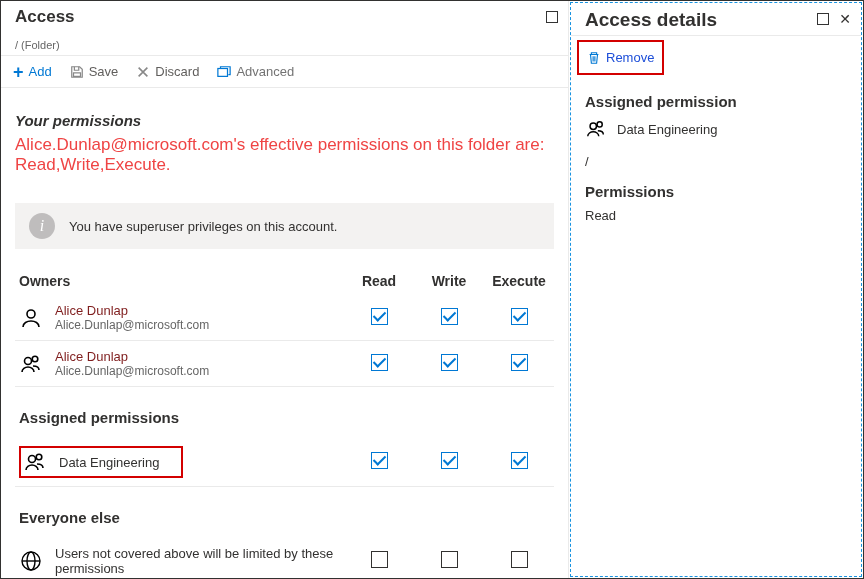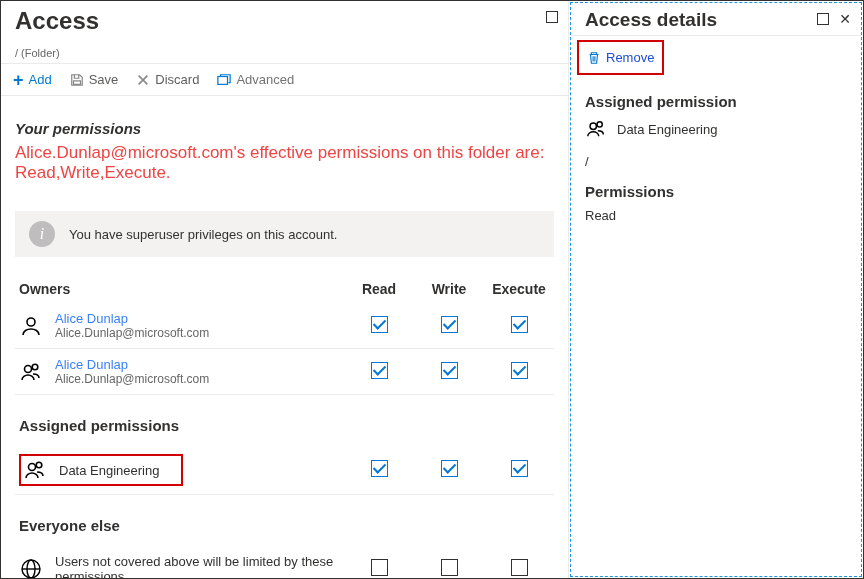--- a/index.html
+++ b/index.html
@@ -11,21 +11,21 @@
     width: 864px;
     height: 579px;
     overflow: hidden;
     border: 1px solid #323130;
   }
   .layout { display: flex; height: 100%; }
   .panel-left { flex: 1; display: flex; flex-direction: column; border-right: 1px solid #eaeaea; }
   .panel-right { width: 292px; display: flex; flex-direction: column; border: 1px dashed #1893e0; margin:1px;}
   
   .hdr { display:flex; align-items:flex-start; justify-content:space-between; padding:6px 10px 4px 14px; border-bottom:1px solid #eaeaea;}
-  .hdr h1 { font-size:24px; font-weight:600; }
+  .hdr h1 { font-size:17px; font-weight:600; }
   .crumb { font-size:11px; color:#666; margin-top:12px;}
   .hdr-icons { display:flex; gap:10px; padding-top:4px;}
   .sq-icon { width:12px; height:12px; border:1px solid #333; display:inline-block;}
   .x-icon { font-size:14px; line-height:12px; cursor:pointer;}
   
   .toolbar{ display:flex; align-items:center; gap:18px; padding:8px 12px; border-bottom:1px solid #eaeaea;}
   .tbtn{ display:inline-flex; align-items:center; gap:5px; background:none;border:none;font:inherit;cursor:pointer;color:#605e5c;}
   .tbtn.primary{color:#0078d4;font-weight:400;}
   .tbtn.primary .plus{font-size:18px;font-weight:600;line-height:14px;}
   .tbtn svg{width:14px;height:14px;}
@@ -36,21 +36,21 @@
   .sub{font-size:17px;color:#ef4444;margin-bottom:28px;}
   .info{display:flex;align-items:center;gap:14px;background:#f3f2f1;padding:10px 14px;margin:10px 0 18px;}
   .info-i{width:26px;height:26px;border-radius:50%;background:#bfbdbd;display:flex;align-items:center;justify-content:center;color:#fff;font-style:italic;font-family:Georgia,serif;font-size:16px;}
   
   .ptbl{width:100%;border-collapse:collapse;}
   .ptbl th{font-weight:600;font-size:14px;text-align:left;padding:6px 4px;}
   .ptbl th.c{width:70px;text-align:center;}
   .ptbl td{padding:8px 4px;border-bottom:1px solid #eaeaea;vertical-align:middle;}
   .ptbl td.c{text-align:center;}
   .ent{display:flex;align-items:center;gap:12px;}
-  .ent .nm{color:#3b82f6;font-size:13px;}
+  .ent .nm{color:#7f1d1d;font-size:13px;}
   .ent .em{color:#666;font-size:12px;}
   .ent svg{width:24px;height:24px;flex-shrink:0;}
   .chk{appearance:none;width:17px;height:17px;border:1px solid #323130;display:inline-block;position:relative;cursor:pointer;}
   .chk:checked{border-color:#0078d4;}
   .chk:checked::after{content:"";position:absolute;left:4px;top:0px;width:5px;height:10px;border:solid #0078d4;border-width:0 2px 2px 0;transform:rotate(45deg);}
   .hl{border:2px solid #d30000;padding:2px 22px 2px 2px;display:inline-flex;}
   .sect-sub{font-size:15px;font-weight:600;padding:14px 0 4px;}
   .plain-row td{border:none;}
   
   .body-r{padding:10px 14px;}

